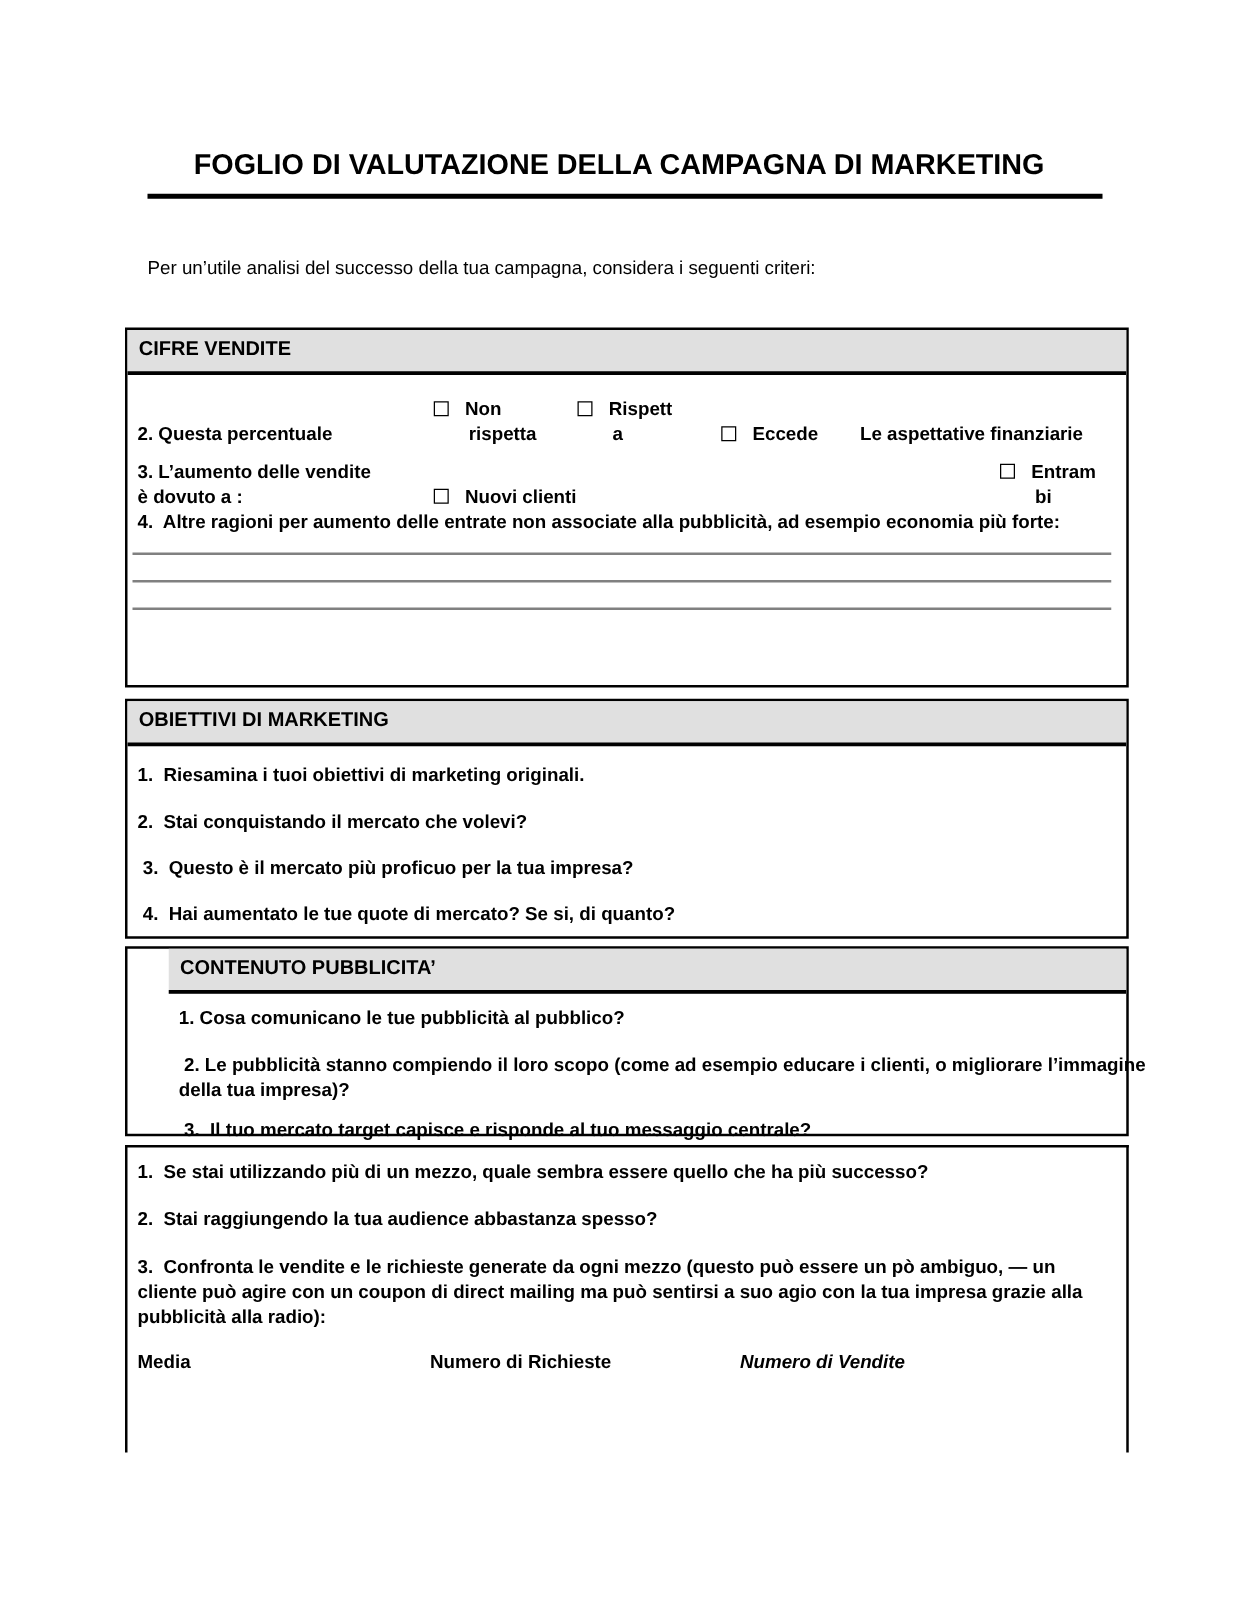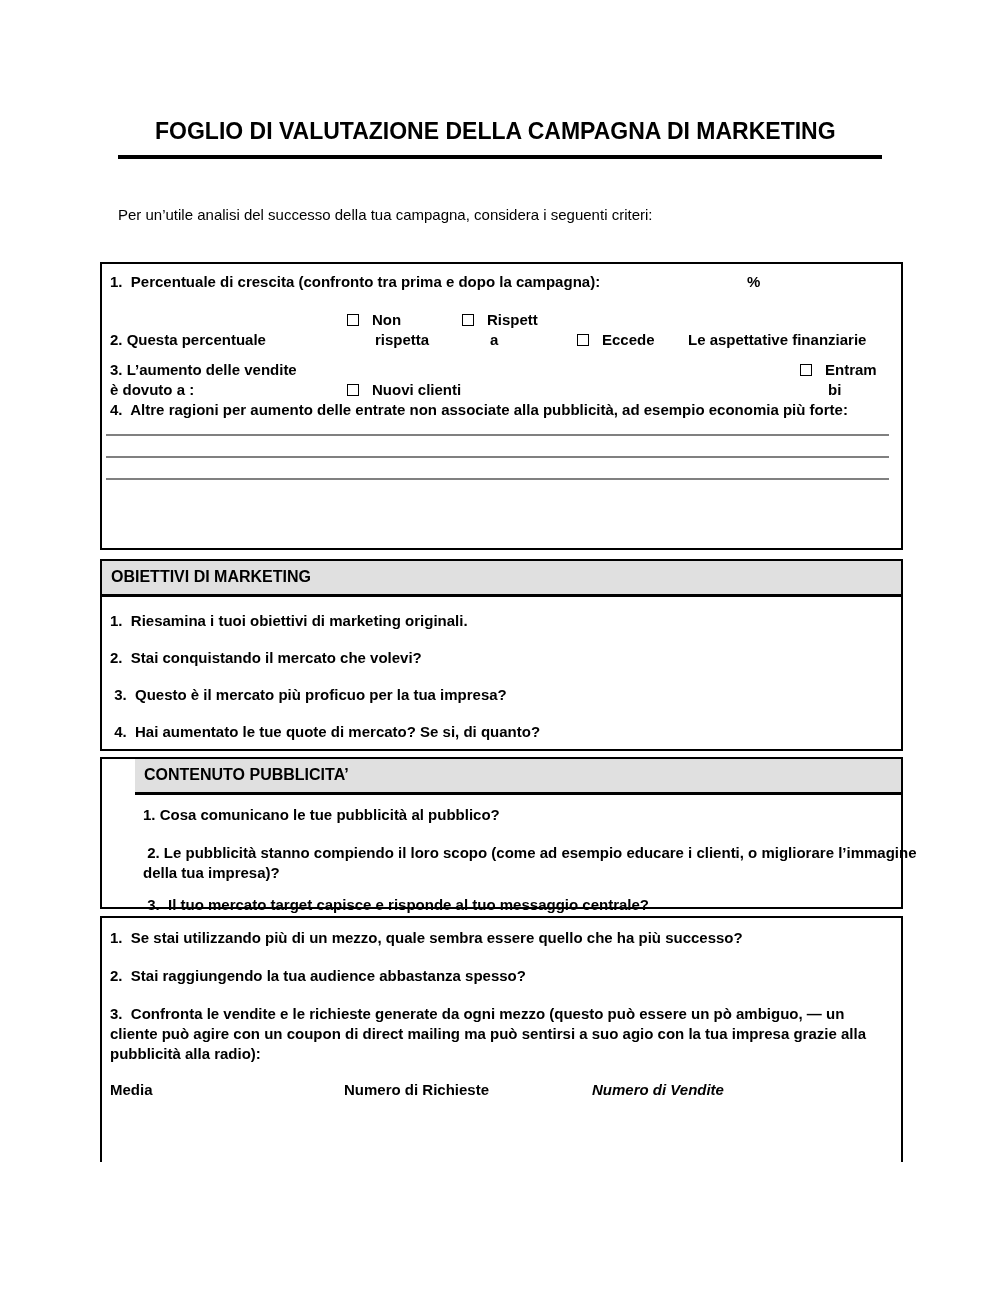--- a/index.html
+++ b/index.html
@@ -75,26 +75,23 @@
 </head>
 <body>
 
 <div class="page">
 
   <h1 class="title">FOGLIO DI VALUTAZIONE DELLA CAMPAGNA DI MARKETING</h1>
   <div class="rule"></div>
   <p class="intro">Per un’utile analisi del successo della tua campagna, considera i seguenti criteri:</p>
 
   <section class="box box-cifre">
+    <div class="box-header">CIFRE VENDITE</div>
     <div class="box-body">
 
-      <div class="row1">
-        <span class="t">1.  Percentuale di crescita (confronto tra prima e dopo la campagna):</span>
-        <span class="t pct">%</span>
-      </div>
 
       <div class="cbrow row2">
         <div class="cell" style="left:0">
           <div class="t">2.  Questa percentuale</div>
         </div>
         <div class="cell" style="left:237px">
           <div><span class="cb"></span><span class="t">Non</span></div>
           <div class="t l2">rispetta</div>
         </div>
         <div class="cell" style="left:352px">

